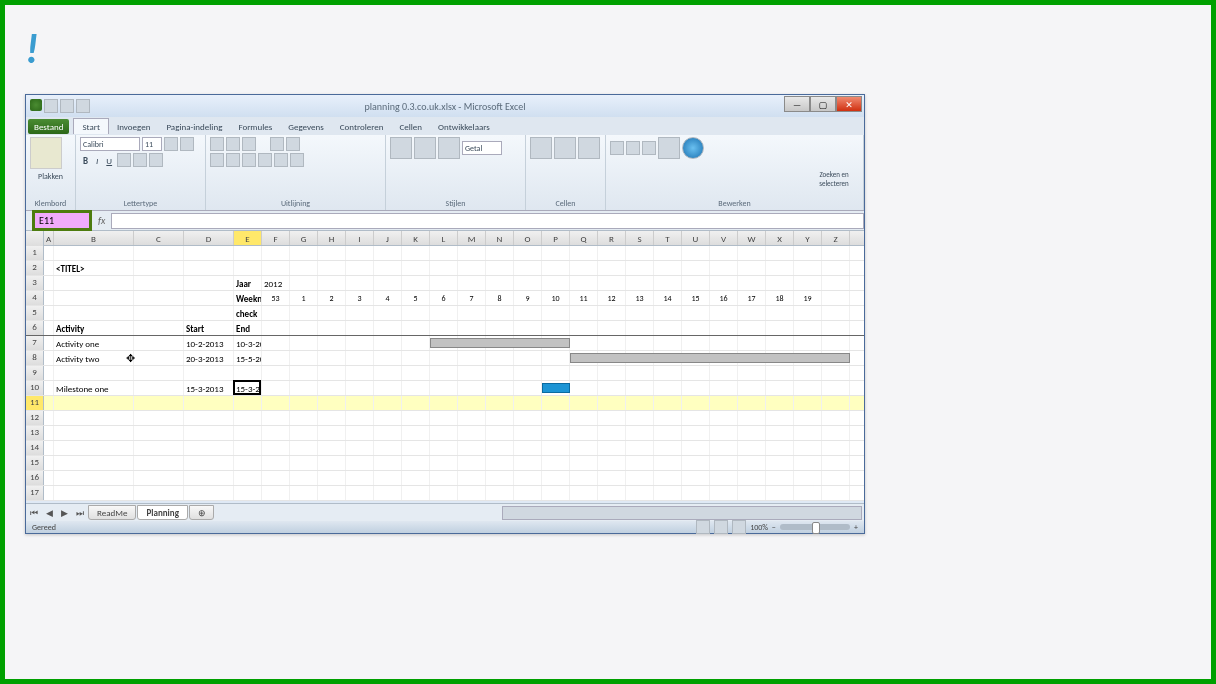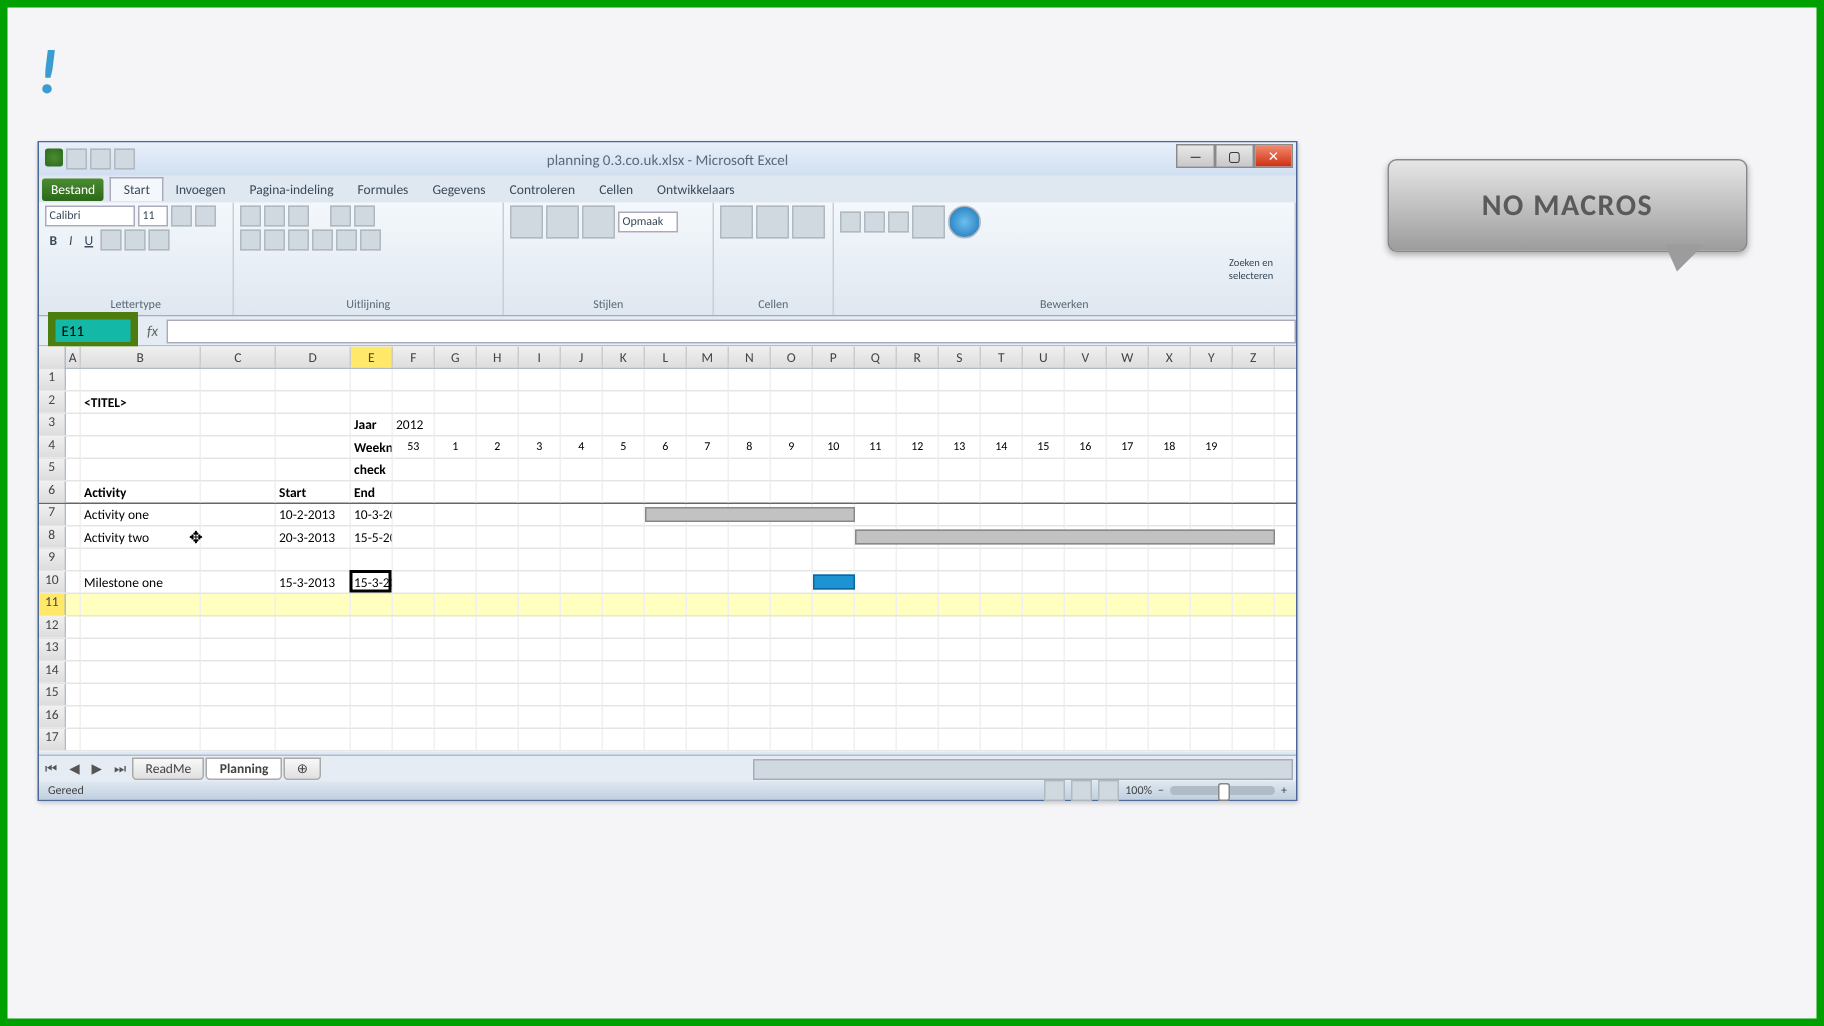--- a/index.html
+++ b/index.html
@@ -25,21 +25,21 @@
 .ribbon-group { border-right: 1px solid #c5d0da; padding: 2px 4px; display: flex; flex-direction: column; justify-content: space-between; }
 .ribbon-group .glabel { text-align: center; font-size: 8px; color: #5a6a7a; }
 .rb-big { width: 32px; height: 32px; background: #e8e8d0; border: 1px solid #ccc; display: inline-block; }
 .rb-font-row { display: flex; gap: 2px; align-items: center; margin-bottom: 2px; }
 .rb-sel { border: 1px solid #aab; background: #fff; padding: 0 2px; font-size: 8px; height: 14px; line-height: 12px; }
 .rb-btn { border: 1px solid transparent; padding: 0 2px; font-size: 9px; cursor: pointer; }
 .rb-btn.b { font-weight: bold; } .rb-btn.i { font-style: italic; } .rb-btn.u { text-decoration: underline; }
 .rb-icon { width: 14px; height: 14px; background: #d0d8e0; border: 1px solid #b0b8c0; display: inline-block; }
 .rb-icon.lg { width: 22px; height: 22px; }
 .formula-bar { height: 20px; background: #e5ecf3; display: flex; align-items: center; font-size: 10px; border-bottom: 1px solid #b0bcc8; }
-.name-box { width: 60px; border: 5px solid #4d7c0f; background: #14b8a6; margin-left: 6px; padding: 1px 4px; font-size: 10px; }
+.name-box { width: 60px; border: 3px solid #4d7c0f; background: #f0abfc; margin-left: 6px; padding: 1px 4px; font-size: 10px; }
 .fx { margin: 0 6px; font-style: italic; color: #666; }
 .formula-inp { flex: 1; border: 1px solid #aab; background: #fff; height: 16px; }
 .sheet-area { height: 270px; background: #fff; position: relative; overflow: hidden; font-size: 10px; }
 .colhead-row { display: flex; height: 15px; background: linear-gradient(#f0f0f0,#ddd); border-bottom: 1px solid #b0bcc8; }
 .rowhead { width: 18px; background: linear-gradient(#f0f0f0,#ddd); border-right: 1px solid #b0bcc8; text-align: center; font-size: 9px; color: #444; }
 .colhead { border-right: 1px solid #ccc; text-align: center; font-size: 9px; color: #444; line-height: 15px; }
 .colhead.hl { background: #ffe86a; }
 .grid-body { position: absolute; top: 15px; left: 0; right: 0; bottom: 0; }
 .grow { display: flex; height: 15px; border-bottom: 1px solid #e5e5e5; }
 .cell { border-right: 1px solid #f0f0f0; font-size: 9px; padding: 0 2px; line-height: 15px; white-space: nowrap; overflow: hidden; }
@@ -101,20 +101,27 @@
         <span class="tab">Invoegen</span>
         <span class="tab">Pagina-indeling</span>
         <span class="tab">Formules</span>
         <span class="tab">Gegevens</span>
         <span class="tab">Controleren</span>
         <span class="tab">Cellen</span>
         <span class="tab">Ontwikkelaars</span>
       </div>
 
       <div class="ribbon-body">
+        <div class="ribbon-group" style="width:50px">
+          <div>
+            <span class="rb-big"></span>
+            <div style="text-align:center;font-size:8px">Plakken</div>
+          </div>
+          <div class="glabel">Klembord</div>
+        </div>
         <div class="ribbon-group" style="width:130px">
           <div>
             <div class="rb-font-row">
               <span class="rb-sel" style="width:60px">Calibri</span>
               <span class="rb-sel" style="width:20px">11</span>
               <span class="rb-icon"></span>
               <span class="rb-icon"></span>
             </div>
             <div class="rb-font-row">
               <span class="rb-btn b">B</span>
@@ -146,21 +153,21 @@
               <span class="rb-icon"></span>
             </div>
           </div>
           <div class="glabel">Uitlijning</div>
         </div>
         <div class="ribbon-group" style="width:140px">
           <div class="rb-font-row">
             <span class="rb-icon lg"></span>
             <span class="rb-icon lg"></span>
             <span class="rb-icon lg"></span>
-            <span class="rb-sel" style="width:40px">Opmaak</span>
+            <span class="rb-sel" style="width:40px">Getal</span>
           </div>
           <div class="glabel">Stijlen</div>
         </div>
         <div class="ribbon-group" style="width:80px">
           <div class="rb-font-row">
             <span class="rb-icon lg"></span>
             <span class="rb-icon lg"></span>
             <span class="rb-icon lg"></span>
           </div>
           <div class="glabel">Cellen</div>
@@ -737,19 +744,16 @@
           <span class="rb-icon"></span>
           <span>100%</span>
           <span>−</span>
           <span class="zoom-slider"></span>
           <span>+</span>
         </span>
       </div>
     </div>
 
     <div class="side-buttons">
-      <div class="bub-btn gray">
-        <span>NO MACROS</span>
-      </div>
     </div>
 
   </div>
 </div>
 
 </body></html>

